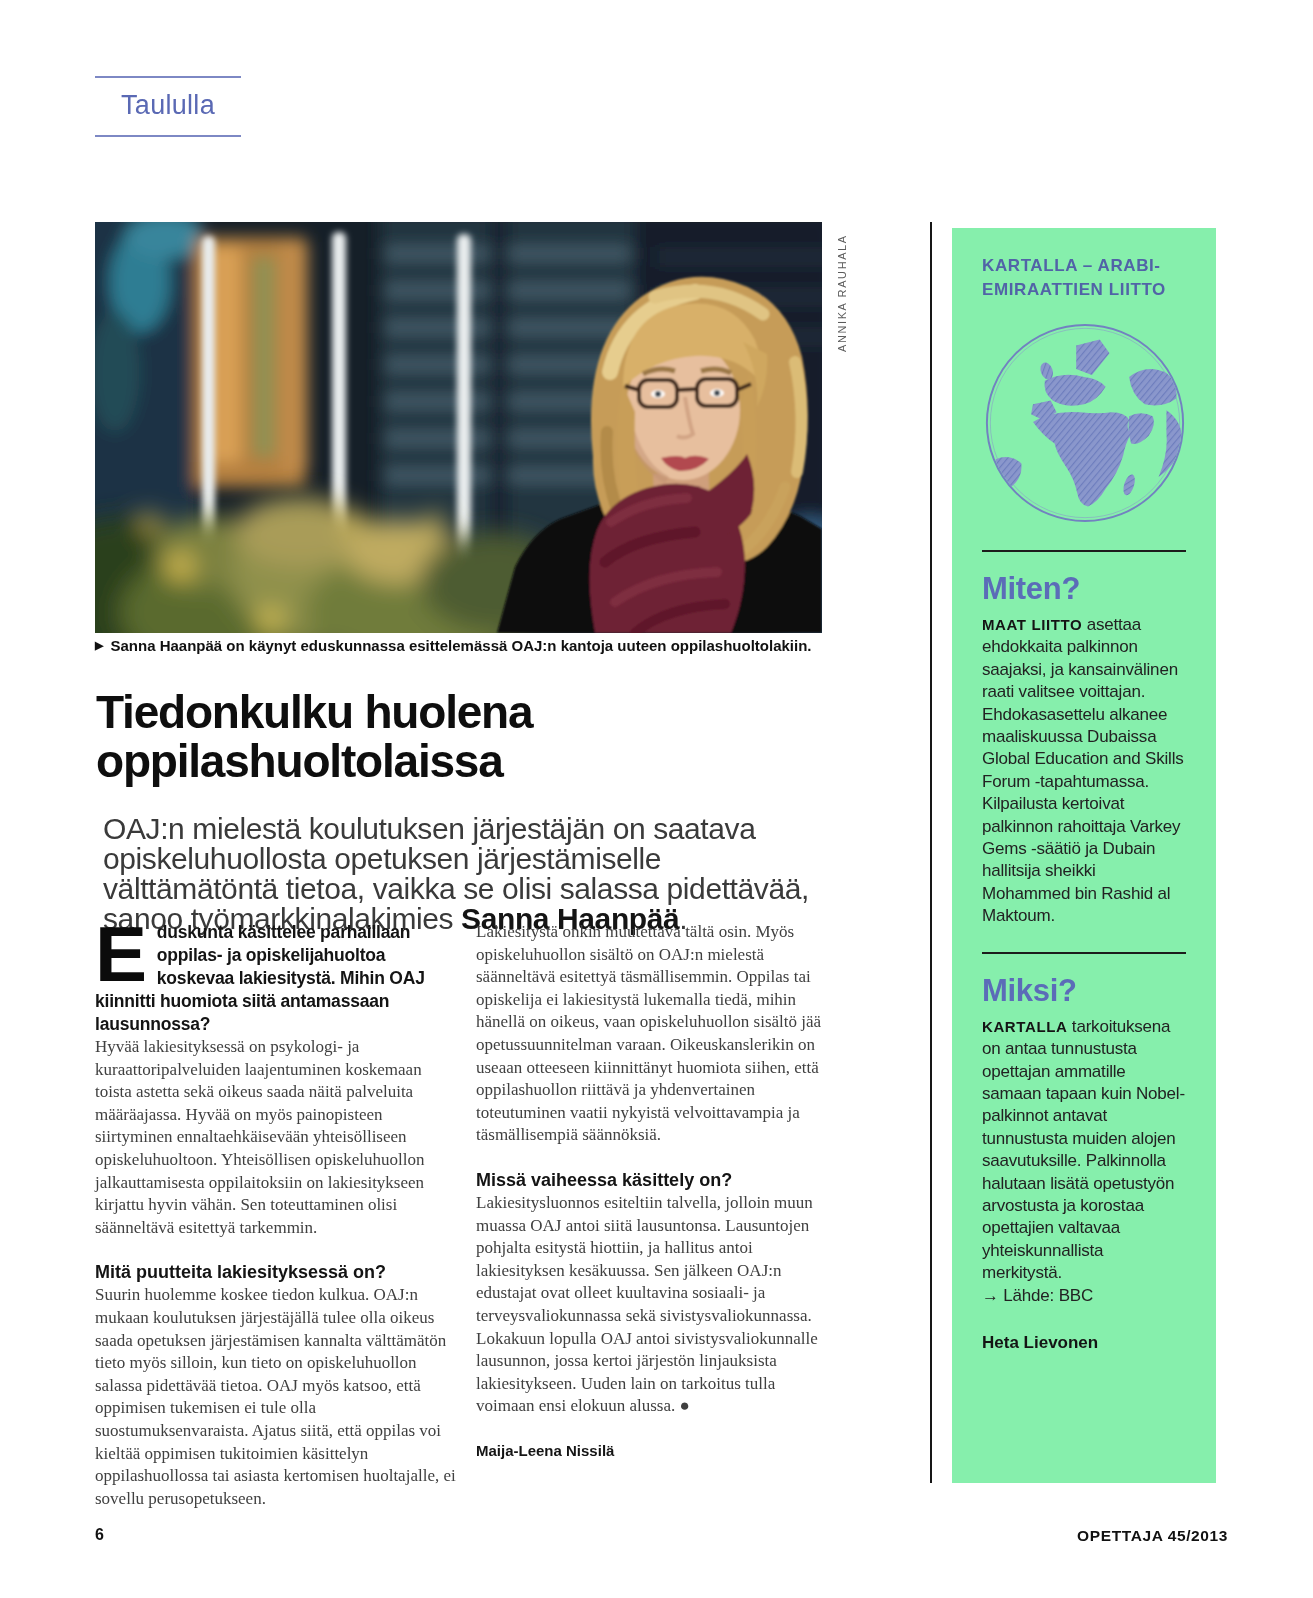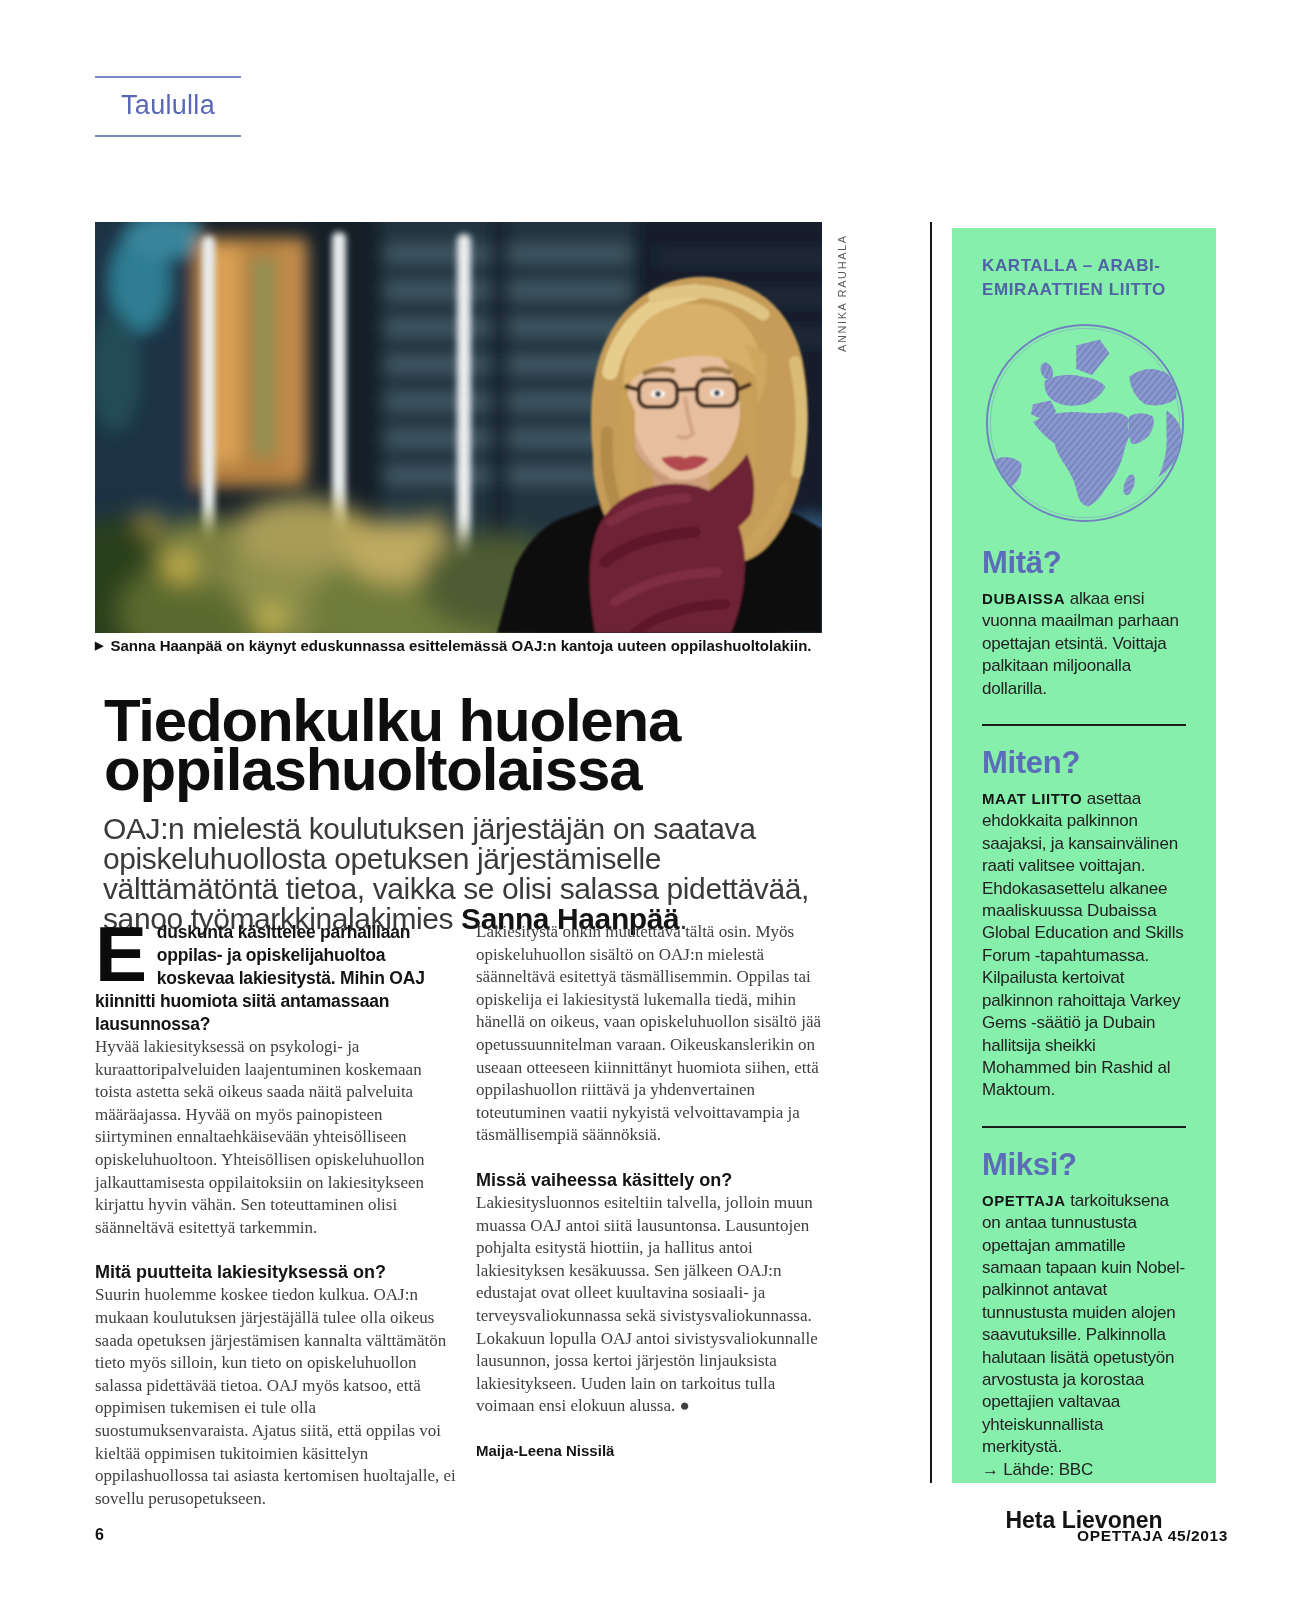--- a/index.html
+++ b/index.html
@@ -15,22 +15,22 @@
   
   .photo{position:absolute;left:95px;top:222px;width:727px;height:411px;overflow:hidden;background:#151f28;}
   .photo svg{display:block;width:727px;height:411px;}
 
   .photo-credit{position:absolute;left:836px;top:352px;transform:rotate(-90deg);transform-origin:0 0;
     font-size:11px;letter-spacing:1.6px;color:#5b5b5b;white-space:nowrap;}
 
   .caption{position:absolute;left:95px;top:637px;width:732px;font-size:15px;font-weight:bold;color:#111;}
   .cap-arrow{font-size:11px;position:relative;top:-2px;margin-right:7px;}
 
-  .headline{position:absolute;left:92px;top:684px;width:620px;margin:12px;
-    font-size:60px;line-height:49px;font-weight:bold;letter-spacing:-1.2px;color:#0e0e0e;}
+  .headline{position:absolute;left:92px;top:684px;width:620px;margin:4px;
+    font-size:46px;line-height:49px;font-weight:bold;letter-spacing:-1.2px;color:#0e0e0e;}
 
   .lead{position:absolute;left:95px;top:806px;width:736px;margin:8px;
     font-size:30px;line-height:30px;font-weight:400;letter-spacing:-.4px;color:#3a3a3a;}
   .lead .lead-name{font-weight:bold;color:#141414;}
 
   
   .columns{position:absolute;left:95px;top:921px;width:742px;display:flex;gap:20px;}
   .col{width:361px;hyphens:auto;-webkit-hyphens:auto;}
   .intro{margin:0;font-size:17.5px;line-height:23px;font-weight:bold;letter-spacing:-.2px;color:#141414;}
   .dropcap{float:left;font-size:78px;line-height:60px;font-weight:bold;color:#0b0b0b;
@@ -44,21 +44,21 @@
   .sidebar{position:absolute;left:952px;top:228px;width:264px;height:1255px;background:#86efac;
     box-sizing:border-box;padding:26px 30px 24px;}
   .side-title{margin:0;font-size:17px;line-height:24px;font-weight:bold;letter-spacing:.6px;color:#5163a7;}
   .globe{margin:18px auto 0;width:206px;height:206px;}
   .globe svg{display:block;width:206px;height:206px;}
   .q{margin:20px 0 8px;font-size:31px;line-height:34px;font-weight:bold;letter-spacing:-.3px;color:#5b6cb8;}
   .sidebar section p{margin:0;font-size:17px;line-height:22.4px;letter-spacing:-.2px;color:#222;}
   .lead-in{font-weight:bold;font-size:15px;letter-spacing:.6px;color:#141414;}
   .source{margin:0;font-size:17px;line-height:22.4px;color:#222;}
   .divider{margin:24px 0 2px;border:none;border-top:2px solid #1c1c1c;}
-  .side-byline{margin:26px 0 0;font-size:23px;font-weight:bold;color:#141414;text-align:center;}
+  .side-byline{margin:26px 0 0;font-size:17px;font-weight:bold;color:#141414;}
 
   
   .footer-left{position:absolute;left:95px;top:1526px;font-size:16px;font-weight:bold;color:#111;}
   .footer-right{position:absolute;right:97px;top:1527px;font-size:15.5px;font-weight:bold;
     letter-spacing:.6px;color:#111;}
 </style>
 </head>
 <body>
 
 <div class="page">
@@ -227,37 +227,33 @@
           <path d="M52,104 Q70,92 100,94 Q118,96 132,94 Q146,94 150,102 Q146,110 152,116 Q146,126 144,138 Q138,158 126,172 Q118,186 108,190 Q99,188 97,176 Q94,162 86,150 Q76,136 74,126 Q62,118 52,104 Z"></path>
           <path d="M150,98 Q162,92 174,98 Q178,106 170,118 Q160,128 152,126 Q148,112 150,98 Z"></path>
           <path d="M150,58 Q168,44 188,54 Q200,64 198,80 Q184,90 166,86 Q152,76 150,58 Z"></path>
           <path d="M188,92 Q206,104 204,128 Q196,150 180,160 Q190,136 188,116 Z"></path>
           <ellipse cx="150" cy="168" rx="5" ry="11" transform="rotate(18 150 168)"></ellipse>
           <path d="M14,142 Q28,136 40,146 Q42,160 30,170 Q16,166 14,142 Z"></path>
         </g>
       </svg>
     </div>
 
-    <section>
-      <h3 class="q">Mitä?</h3>
-      <p><span class="lead-in">DUBAISSA</span><span> alkaa ensi vuonna maailman parhaan opettajan etsintä. Voittaja palkitaan miljoonalla dollarilla.</span></p>
-    </section>
 
     <hr class="divider">
 
     <section>
       <h3 class="q">Miten?</h3>
       <p><span class="lead-in">MAAT LIITTO</span><span> asettaa ehdokkaita palkinnon saajaksi, ja kansainvälinen raati valitsee voittajan. Ehdokasasettelu alkanee maaliskuussa Dubaissa Global Education and Skills Forum -tapahtumassa. Kilpailusta kertoivat palkinnon rahoittaja Varkey Gems -säätiö ja Dubain hallitsija sheikki Mohammed bin Rashid al Maktoum.</span></p>
     </section>
 
     <hr class="divider">
 
     <section>
       <h3 class="q">Miksi?</h3>
-      <p><span class="lead-in">OPETTAJA</span><span> tarkoituksena on antaa tunnustusta opettajan ammatille samaan tapaan kuin Nobel-palkinnot antavat tunnustusta muiden alojen saavutuksille. Palkinnolla halutaan lisätä opetustyön arvostusta ja korostaa opettajien valtavaa yhteiskunnallista merkitystä.</span></p>
+      <p><span class="lead-in">KARTALLA</span><span> tarkoituksena on antaa tunnustusta opettajan ammatille samaan tapaan kuin Nobel-palkinnot antavat tunnustusta muiden alojen saavutuksille. Palkinnolla halutaan lisätä opetustyön arvostusta ja korostaa opettajien valtavaa yhteiskunnallista merkitystä.</span></p>
       <p class="source">→ Lähde: BBC</p>
     </section>
 
     <p class="side-byline">Heta Lievonen</p>
   </aside>
 
   <div class="footer-left">6</div>
   <div class="footer-right">OPETTAJA 45/2013</div>
 
 </div>

